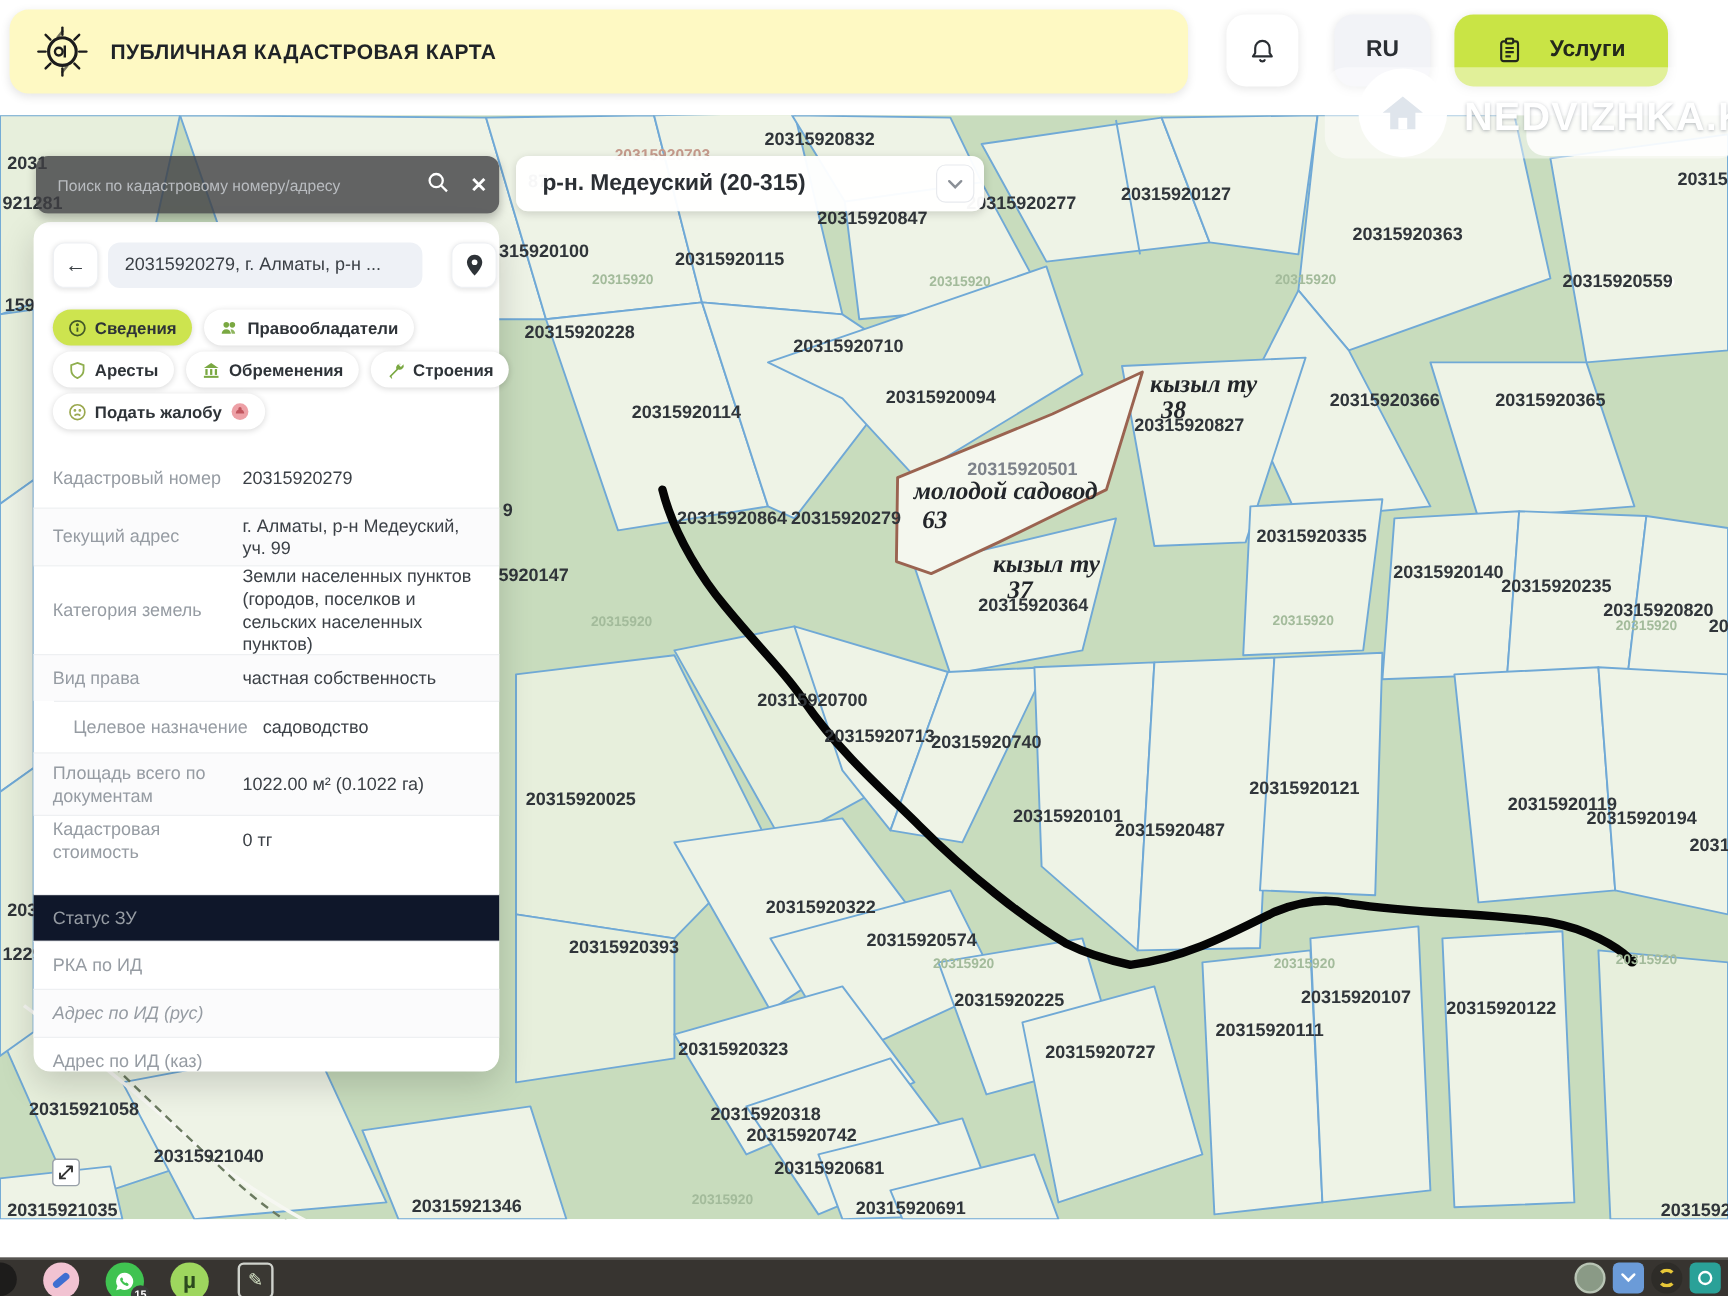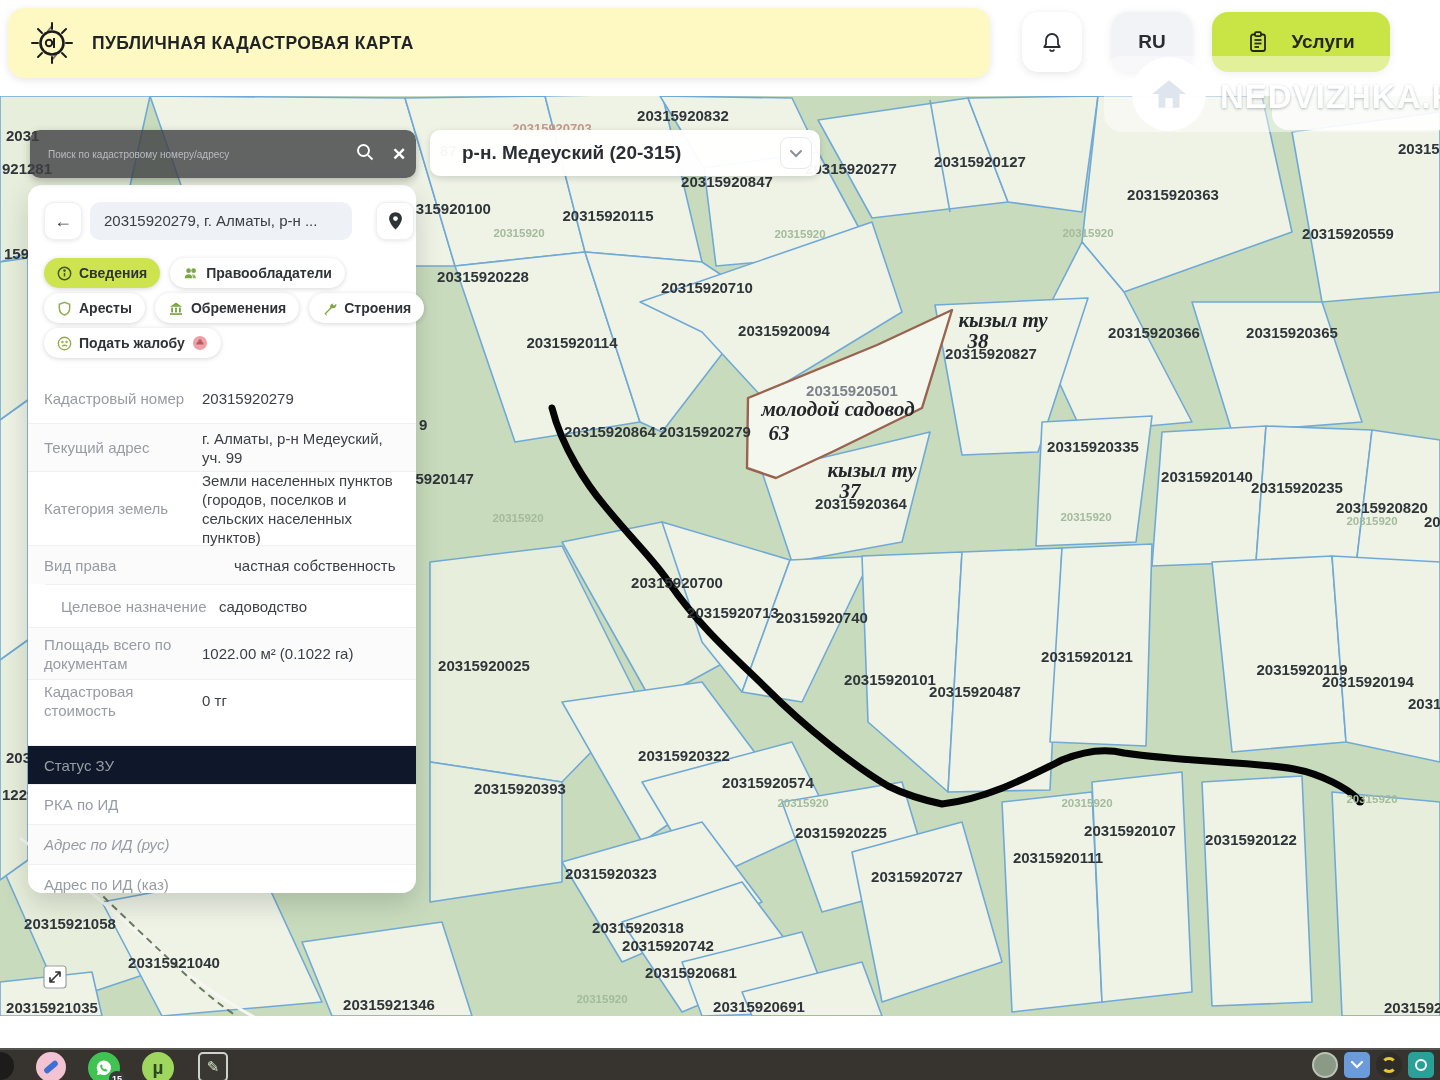--- a/index.html
+++ b/index.html
@@ -34,26 +34,26 @@
   .watermark{left:1104px;top:56px;width:346px;height:76px;border-radius:18px;
     background:rgba(255,255,255,.45);z-index:30;}
   .wm-circle{position:absolute;left:28px;top:1px;width:74px;height:74px;border-radius:50%;
     background:rgba(255,255,255,.95);display:flex;align-items:center;justify-content:center;}
   .wm-text{position:absolute;left:116px;top:22px;font-size:33px;font-weight:800;letter-spacing:1px;
     color:#fff;text-shadow:0 1px 3px rgba(90,100,110,.45);}
   
   .search-bar{left:30px;top:130px;width:386px;height:48px;border-radius:10px;z-index:15;
     background:rgba(62,63,66,.80);box-shadow:0 3px 8px rgba(0,0,0,.25);display:flex;align-items:center;}
   .search-bar input{flex:1;background:transparent;border:none;outline:none;margin-left:18px;
-    font-size:10px;color:#e8e8e8;font-family:"Liberation Sans",sans-serif;}
+    font-size:13px;color:#e8e8e8;font-family:"Liberation Sans",sans-serif;}
   .search-bar input::placeholder{color:#b9bcc0;}
   .sicon{width:34px;text-align:center;cursor:pointer;}
   .x-glyph{color:#fff;font-size:17px;font-weight:600;}
   .district-bar{left:430px;top:130px;width:390px;height:46px;border-radius:10px;z-index:15;
-    background:rgba(255,255,255,.96);box-shadow:0 2px 7px rgba(0,0,0,.15);display:flex;align-items:center;padding-left:10px;}
+    background:rgba(255,255,255,.96);box-shadow:0 2px 7px rgba(0,0,0,.15);display:flex;align-items:center;}
   .district-label{margin-left:22px;font-size:19px;font-weight:700;color:#2b2f34;flex:1;}
   .chev-box{width:32px;height:32px;margin-right:8px;border-radius:8px;background:#fff;border:1px solid #e8eaee;
     display:flex;align-items:center;justify-content:center;}
   
   .panel{left:28px;top:185px;width:388px;height:708px;background:#fff;border-radius:14px;z-index:14;
     box-shadow:0 10px 28px rgba(0,0,0,.16);}
   .sqbtn{position:absolute;width:38px;height:38px;border-radius:10px;background:#fff;
     border:1px solid #eef0f3;box-shadow:0 1px 4px rgba(0,0,0,.10);
     display:flex;align-items:center;justify-content:center;font-size:18px;color:#3a3f44;}
   .addr-pill{position:absolute;left:62px;top:17px;width:262px;height:38px;border-radius:10px;background:#eef1f6;
@@ -380,21 +380,21 @@
       <div class="val">20315920279</div>
     </div>
     <div class="frow" style="height:48px;background:#fbfbfc;">
       <div class="lab">Текущий адрес</div>
       <div class="val">г. Алматы, р-н Медеуский, уч. 99</div>
     </div>
     <div class="frow" style="height:74px;">
       <div class="lab">Категория земель</div>
       <div class="val">Земли населенных пунктов (городов, поселков и сельских населенных пунктов)</div>
     </div>
-    <div class="frow" style="height:39px;background:#fbfbfc;gap:32px;">
+    <div class="frow" style="height:39px;background:#fbfbfc;">
       <div class="lab">Вид права</div>
       <div class="val">частная собственность</div>
     </div>
     <div class="frow" style="height:43px;margin-left:17px;">
       <div class="lab">Целевое назначение</div>
       <div class="val">садоводство</div>
     </div>
     <div class="frow" style="height:52px;background:#fbfbfc;">
       <div class="lab">Площадь всего по документам</div>
       <div class="val">1022.00 м² (0.1022 га)</div>

